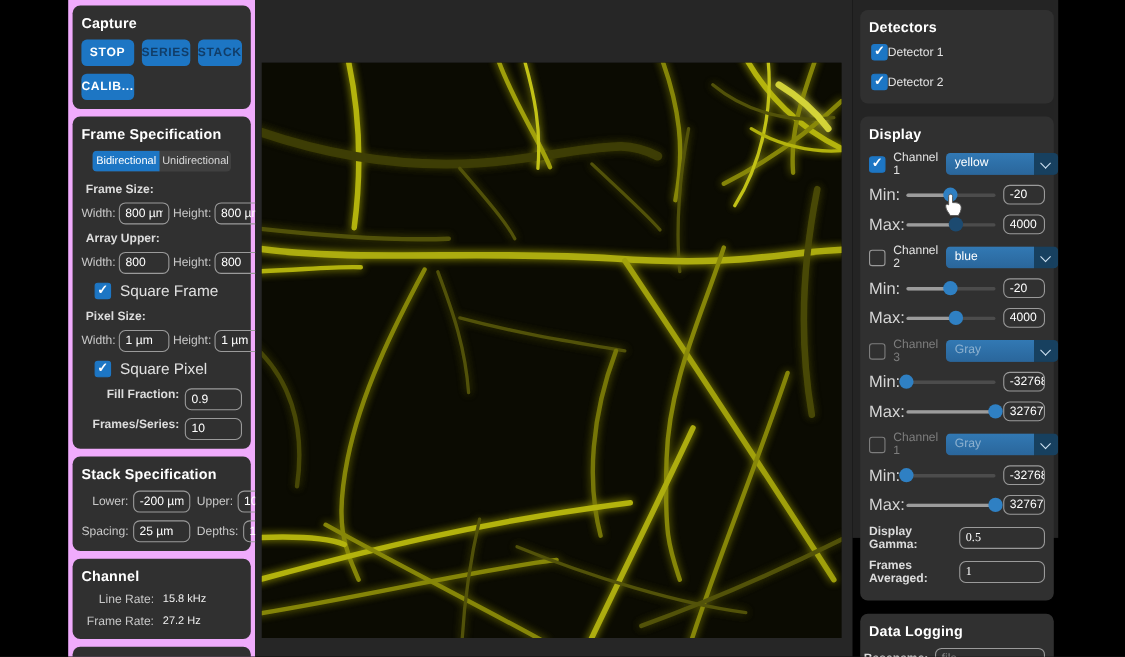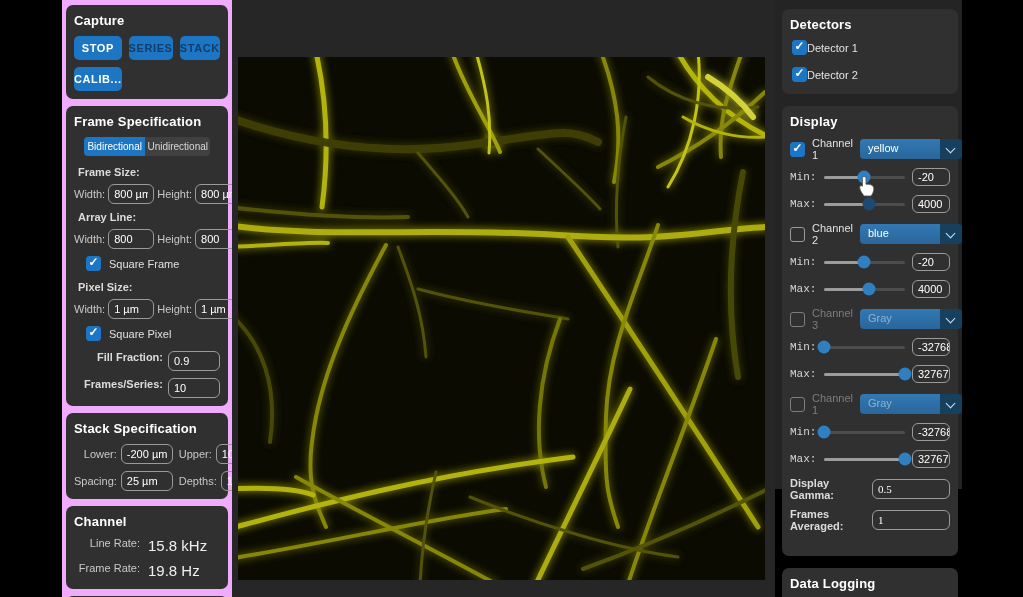--- a/index.html
+++ b/index.html
@@ -43,49 +43,49 @@
   .lbl-b { font-size:11px; font-weight:bold; color:#dcdcdc; }
 
   
   .btn-grid { display:grid; grid-template-columns:1fr 1fr 1fr; gap:7px; }
   .toggle { display:flex; background:#404040; border-radius:4px; overflow:hidden; margin:0 10px 10px 10px; }
   .toggle .seg { flex:1; text-align:center; font-size:10px; padding:4px 2px; color:#d8d8d8; cursor:pointer; white-space:nowrap; }
   .toggle .seg.selected { background:#1d76c4; color:#fff; }
   .wh-row { display:flex; align-items:center; gap:3px; margin-bottom:7px; }
   .wh-row .field { width:46px; }
   .check-row { display:flex; align-items:center; gap:8px; margin:2px 0 10px 12px; }
-  .check-row .lbl { font-size:11px; color:#e0e0e0; }
+  .check-row .lbl { font-size:14px; color:#e0e0e0; }
   .kv-row { display:flex; align-items:flex-start; justify-content:flex-end; gap:5px; margin-bottom:7px; }
   .kv-row .field { width:52px; }
   .grid2 { display:grid; grid-template-columns:auto auto; column-gap:6px; row-gap:7px; align-items:center; }
   .pair { display:flex; align-items:center; gap:4px; }
   .pair .field { width:52px; }
   .timing-row { display:flex; gap:8px; margin-bottom:8px; }
   .timing-row .lbl { width:66px; text-align:right; }
-  .timing-row .val { font-size:15px; color:#efefef; }
+  .timing-row .val { font-size:10px; color:#efefef; }
   .stage-card { flex:1 1 auto; position:relative; }
 
   
   .det-row { display:flex; align-items:center; margin:0 0 12px 2px; }
   .det-row .lbl { font-size:11px; color:#e2e2e2; }
 
   .channel { margin-bottom:9px; }
   .ch-head { display:flex; align-items:center; gap:7px; margin-bottom:7px; }
   .ch-label { font-size:11px; color:#e2e2e2; flex:1 1 auto; }
   .dropdown { display:flex; width:102px; height:20px; border-radius:4px; overflow:hidden; cursor:pointer; flex:0 0 auto; }
   .dd-text { flex:1; background:linear-gradient(180deg,#3279b4,#2a669b); color:#fff; font-size:11px; padding:3px 0 0 8px; }
   .dd-btn  { width:22px; background:#17405f; position:relative; }
   .dd-btn::after { content:""; position:absolute; left:7px; top:6px; width:6px; height:6px;
                    border-right:1.6px solid #cfe2f2; border-bottom:1.6px solid #cfe2f2; transform:rotate(45deg); }
   .channel.disabled .ch-label { color:#7d7d7d; }
   .channel.disabled .checkbox { border-color:#7d7d7d; }
   .channel.disabled .dd-text { color:rgba(255,255,255,.45); }
 
   .slider-row { display:flex; align-items:center; gap:7px; margin-bottom:9px; }
-  .s-label { font-size:11px; color:#d5d5d5; width:27px;font-family:Liberation Mono, monospace; }
+  .s-label { font-size:15px; color:#d5d5d5; width:27px; }
   .track { position:relative; flex:1 1 auto; height:3px; background:#4c4c4c; border-radius:2px; cursor:pointer; }
   .fill  { position:absolute; left:0; top:0; height:100%; background:#9c9c9c; border-radius:2px; }
   .thumb { position:absolute; top:50%; width:13px; height:13px; border-radius:50%;
            background:#2f80c3; transform:translate(-50%,-50%); cursor:grab; }
   .thumb.grabbed { background:#1c4a70; }
   .num { width:38px; flex:0 0 auto; border:1px solid #9a9a9a; border-radius:6px; font-size:11px; color:#fff;
          padding:2px 0 2px 5px; white-space:nowrap; overflow:hidden; }
 
   .gamma-row { display:flex; align-items:center; justify-content:center; gap:6px; margin-bottom:7px; }
   .gamma-row .field { width:78px;font-family:Liberation Serif, serif; }
@@ -121,21 +121,21 @@
       <div class="seg selected">Bidirectional</div>
       <div class="seg">Unidirectional</div>
     </div>
     <div class="lbl-b" style="margin:0 0 6px 4px">Frame Size:</div>
     <div class="wh-row">
       <span class="lbl">Width:</span>
       <input class="field" value="800 µm" style="">
       <span class="lbl">Height:</span>
       <input class="field" value="800 µm" style="">
     </div>
-    <div class="lbl-b" style="margin:0 0 6px 4px">Array Line:</div>
+    <div class="lbl-b" style="margin:0 0 6px 4px">Array Upper:</div>
     <div class="wh-row">
       <span class="lbl">Width:</span>
       <input class="field" value="800" style="">
       <span class="lbl">Height:</span>
       <input class="field" value="800" style="">
     </div>
     <div class="check-row">
       <span class="checkbox checked"></span>
       <span class="lbl">Square Frame</span>
     </div>
@@ -183,21 +183,21 @@
   </div>
 
   <div class="card">
     <h2>Channel</h2>
     <div class="timing-row">
       <span class="lbl">Line Rate:</span>
       <span class="val">15.8 kHz</span>
     </div>
     <div class="timing-row" style="margin-bottom:2px">
       <span class="lbl">Frame Rate:</span>
-      <span class="val">19.8 Hz</span>
+      <span class="val">27.2 Hz</span>
     </div>
   </div>
 
   <div class="card stage-card">
     <h2>Stage</h2>
 
   </div>
 </div>
 
 <div class="center-area">
@@ -372,21 +372,21 @@
             <div class="thumb max-thumb" style="left: 100%;"></div>
           </div>
         <span class="num">32767</span>
       </div>
     </div>
 
     <div class="gamma-row">
       <span class="lbl-b">Display Gamma:</span>
       <input class="field" value="0.5" style="">
     </div>
-    <div class="gamma-row" style="margin-bottom:16px">
+    <div class="gamma-row" style="margin-bottom:6px">
       <span class="lbl-b">Frames Averaged:</span>
       <input class="field" value="1" style="">
     </div>
   </div>
 
   <div class="card">
     <h2>Data Logging</h2>
     <div class="log-row">
       <span class="lbl-b">Basename:</span>
       <input class="field basename" placeholder="file" style="">

